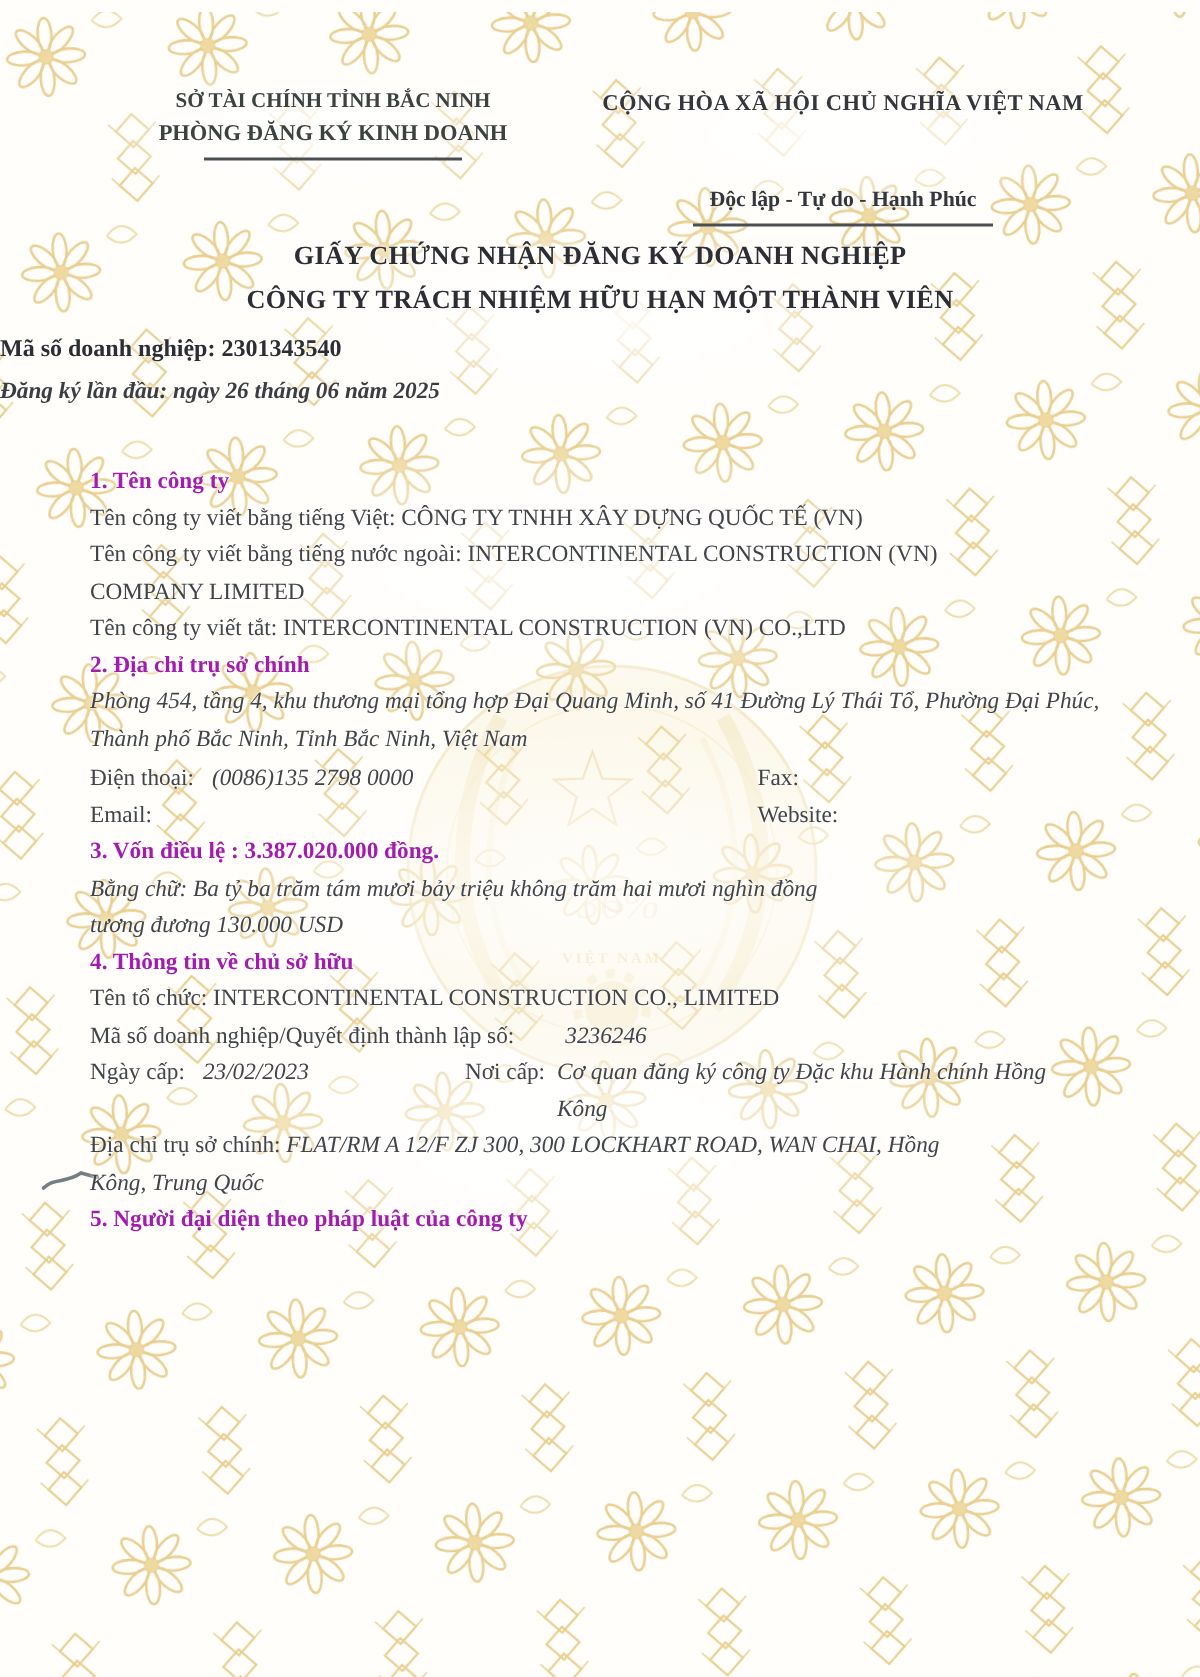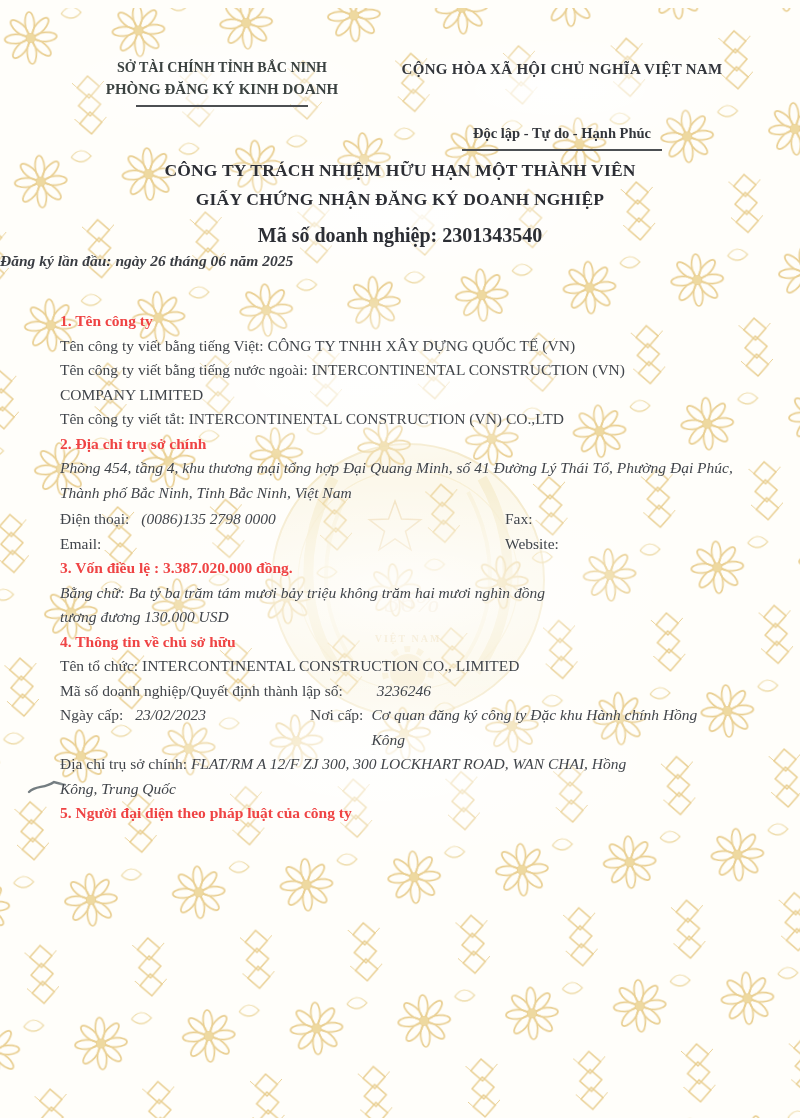--- a/index.html
+++ b/index.html
@@ -30,28 +30,28 @@
   .hdr-right{position:absolute;left:376px;top:58px;width:372px;text-align:center;
     font-weight:bold;color:#33363b;}
   .hdr-right .l1{font-size:15px;line-height:22px;letter-spacing:.3px;}
   .hdr-right .l2{font-size:14.5px;line-height:21px;margin-top:43px;}
   .rule{height:2px;background:#4c4f52;margin:5px auto 0;}
   .rule-left{width:172px;}
   .rule-right{width:200px;}
   
   .title{position:absolute;left:0;top:156px;width:100%;text-align:center;
     font-weight:bold;font-size:17.5px;line-height:29px;color:#2c2e34;letter-spacing:.2px;}
-  .code-line{position:absolute;left:0;top:224px;width:100%;text-align:center;
-    font-weight:bold;font-size:20px;color:#2c2e34;}
+  .code-line{position:absolute;left:0;top:224px;width:100%;
+    font-weight:bold;font-size:16px;color:#2c2e34;}
   .reg-line{position:absolute;left:0;top:252px;width:100%;text-align:left;
     font-weight:bold;font-style:italic;font-size:15.5px;color:#3a3d42;}
   
   .body{position:absolute;left:60px;top:309px;width:690px;font-size:15.5px;line-height:24.5px;}
   .body p{margin:0;}
-  .sec{font-weight:bold;color:#ef4444;margin-top:3px;}
+  .sec{font-weight:bold;color:#a21caf;margin-top:3px;}
   .it{font-style:italic;}
   .row{display:flex;}
   .col-l{width:445px;}
   .gap-s{display:inline-block;width:12px;}
   .gap-m{display:inline-block;width:34px;}
   .mt2{margin-top:2px;} .mt4{margin-top:4px;} .mt6{margin-top:6px;} .mt8{margin-top:8px;}
   .w575{max-width:575px;} .w600{max-width:600px;}
   .noicap{display:flex;flex:1;}
   .noicap .lbl{margin-right:8px;white-space:nowrap;}
   .noicap .val{max-width:332px;}
@@ -122,22 +122,22 @@
       <div class="rule rule-left"></div>
     </div>
 
     <div class="hdr-right">
       <div class="l1">CỘNG HÒA XÃ HỘI CHỦ NGHĨA VIỆT NAM</div>
       <div class="l2">Độc lập - Tự do - Hạnh Phúc</div>
       <div class="rule rule-right"></div>
     </div>
 
     <div class="title">
+      <div>GIẤY CHỨNG NHẬN ĐĂNG KÝ DOANH NGHIỆP</div>
       <div>CÔNG TY TRÁCH NHIỆM HỮU HẠN MỘT THÀNH VIÊN</div>
-      <div>GIẤY CHỨNG NHẬN ĐĂNG KÝ DOANH NGHIỆP</div>
     </div>
 
     <div class="code-line">Mã số doanh nghiệp: 2301343540</div>
     <div class="reg-line">Đăng ký lần đầu: ngày 26 tháng 06 năm 2025</div>
 
     <div class="body">
 
       <p class="sec">1. Tên công ty</p>
       <p>
         <span>Tên công ty viết bằng tiếng Việt:</span>

